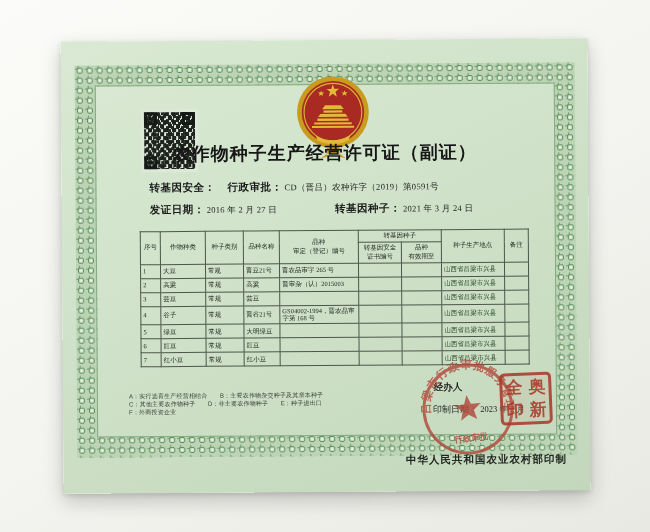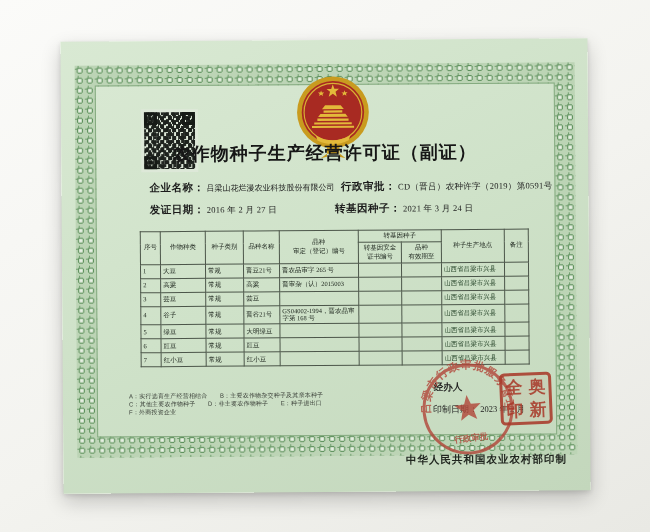--- a/index.html
+++ b/index.html
@@ -112,22 +112,21 @@
     <rect x="23" y="67.5" width="54" height="2.6" fill="#e3b93a"></rect>
     <path d="M28,80 Q50,92 72,80 L70,86 Q50,96 30,86 Z" fill="#e3b93a"></path>
     <rect x="42" y="93" width="16" height="10" fill="#c99b1f"></rect>
     <path d="M42,103 L34,109 L42,107 Z" fill="#c99b1f"></path>
     <path d="M58,103 L66,109 L58,107 Z" fill="#c99b1f"></path>
   </svg>
 
   <div class="title">农作物种子生产经营许可证（副证）</div>
 
   <div class="field-row fr1">
-    <span class="flabel">企业名称：</span>
-    <span class="fvalue">吕梁山花烂漫农业科技股份有限公司</span>
+    <span class="flabel">转基因安全：</span>
     <span class="fgap1"></span>
     <span class="flabel">行政审批：</span>
     <span class="fvalue num">CD（晋吕）农种许字（2019）第0591号</span>
   </div>
 
   <div class="field-row fr2">
     <span class="flabel">发证日期：</span>
     <span class="fvalue num">2016 年 2 月 27 日</span>
     <span class="fgap2"></span>
     <span class="flabel">转基因种子：</span>

